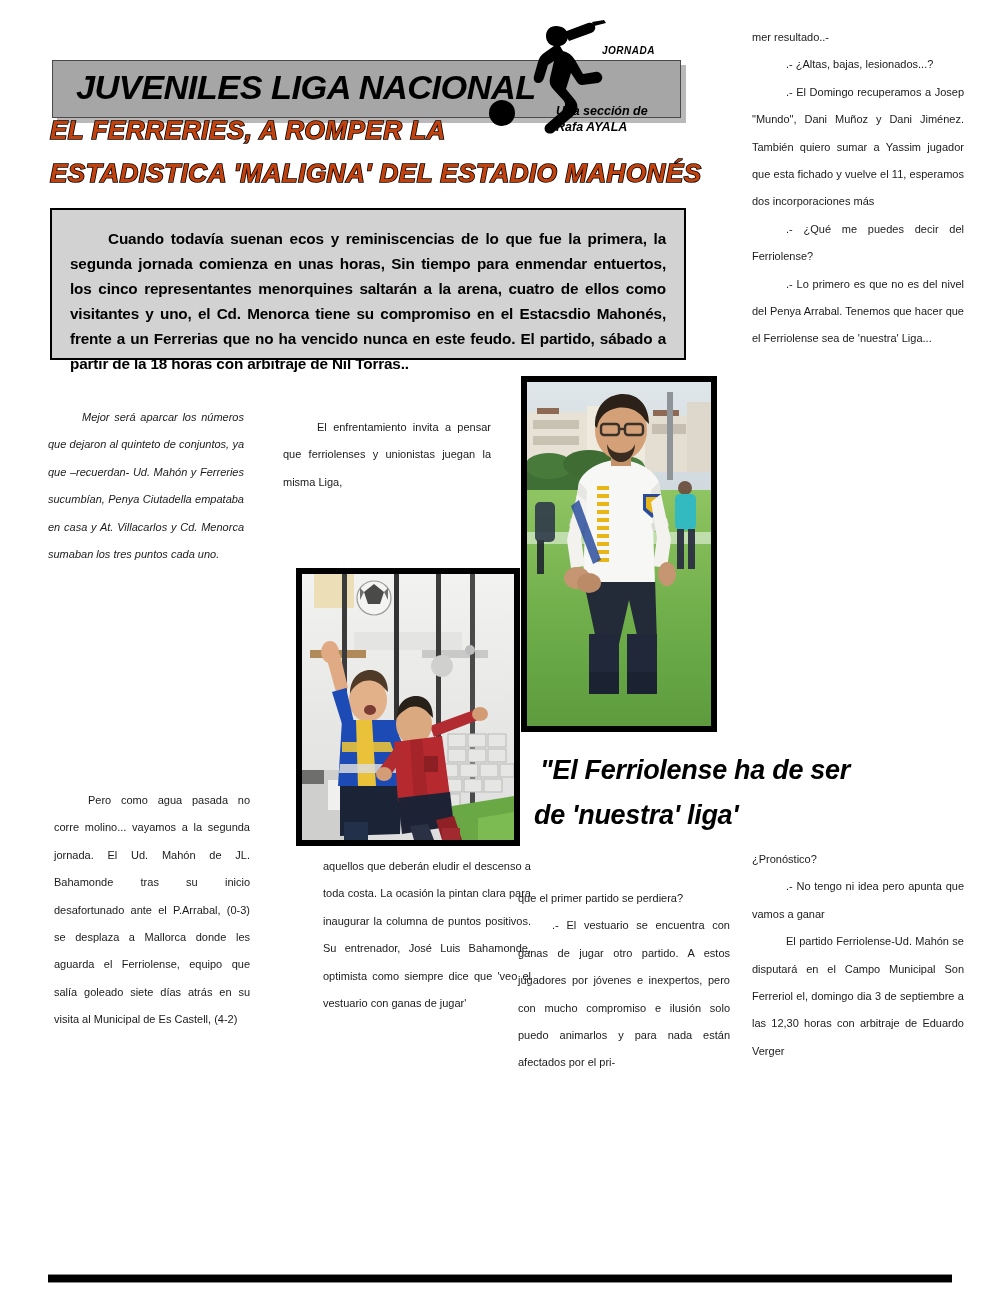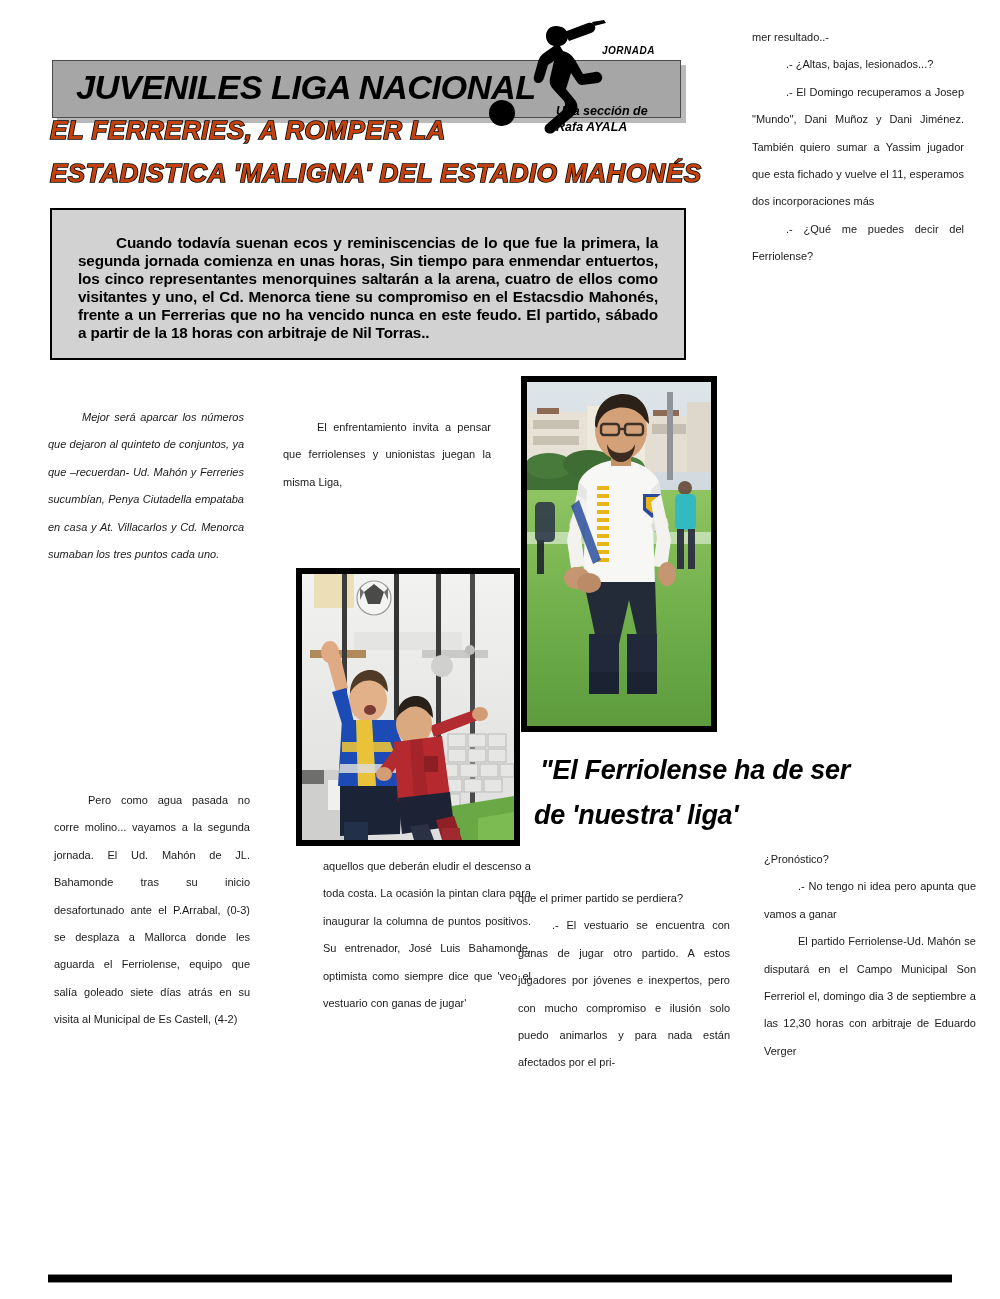--- a/index.html
+++ b/index.html
@@ -120,25 +120,25 @@
     width: 636px;
     height: 152px;
     background: #d2d2d2;
     border: 2px solid #000;
     box-sizing: border-box;
     padding: 8px 10px 6px 10px;
   }
   #intro-text {
     font-size: 15.3px;
     font-weight: bold;
-    line-height: 18px;
+    line-height: 25px;
     text-align: justify;
     text-indent: 38px;
     font-family: "Liberation Sans", sans-serif;
-    margin: 16px;
+    margin: 8px;
     letter-spacing: -0.15px;
   }
 
   
   .bodycol {
     position: absolute;
     font-size: 11px;
     line-height: 27.4px;
     text-align: justify;
     font-family: "Liberation Sans", sans-serif;
@@ -157,21 +157,21 @@
 
   
   #col2-a { left: 283px; top: 414px; width: 208px; }
   #col2-b { left: 283px; top: 853px; width: 208px; margin-left: 40px; }
 
   
   #col3-a { left: 518px; top: 885px; width: 212px; }
 
   
   #col4-a { left: 752px; top: 24px; width: 212px; }
-  #col4-b { left: 752px; top: 846px; width: 212px; margin-left: 12px; }
+  #col4-b { left: 752px; top: 846px; width: 212px; }
 
   
   #pullquote {
     position: absolute;
     left: 534px;
     top: 748px;
     width: 432px;
     font-size: 27px;
     font-weight: bold;
     font-style: italic;
@@ -268,20 +268,21 @@
 <div class="bodycol" id="col3-a">
   <p class="noind">que el primer partido se perdiera?</p>
   <p>.- El vestuario se encuentra con ganas de jugar otro partido. A estos jugadores por jóvenes e inexpertos, pero con mucho compromiso e ilusión solo puedo animarlos y para nada están afectados por el pri-</p>
 </div>
 
 <div class="bodycol" id="col4-a">
   <p class="noind">mer resultado..-</p>
   <p>.- ¿Altas, bajas, lesionados...?</p>
   <p>.- El Domingo recuperamos a Josep "Mundo", Dani Muñoz y Dani Jiménez. También quiero sumar a Yassim jugador que esta fichado y vuelve el 11, esperamos dos incorporaciones más</p>
   <p>.- ¿Qué me puedes decir del Ferriolense?</p>
+  <p>.- Lo primero es que no es del nivel del Penya Arrabal. Tenemos que hacer que el Ferriolense sea de 'nuestra' Liga...</p>
 </div>
 <div class="bodycol" id="col4-b">
   <p class="noind">¿Pronóstico?</p>
   <p>.- No tengo ni idea pero apunta que vamos a ganar</p>
   <p>El partido Ferriolense-Ud. Mahón se disputará en el Campo Municipal Son Ferreriol el, domingo dia 3 de septiembre a las 12,30 horas con arbitraje de Eduardo Verger</p>
 </div>
 
 <div id="pullquote">
   <span class="pq-line-1">"El Ferriolense ha de ser</span>
   <span class="pq-line-2">de 'nuestra' liga'</span>

